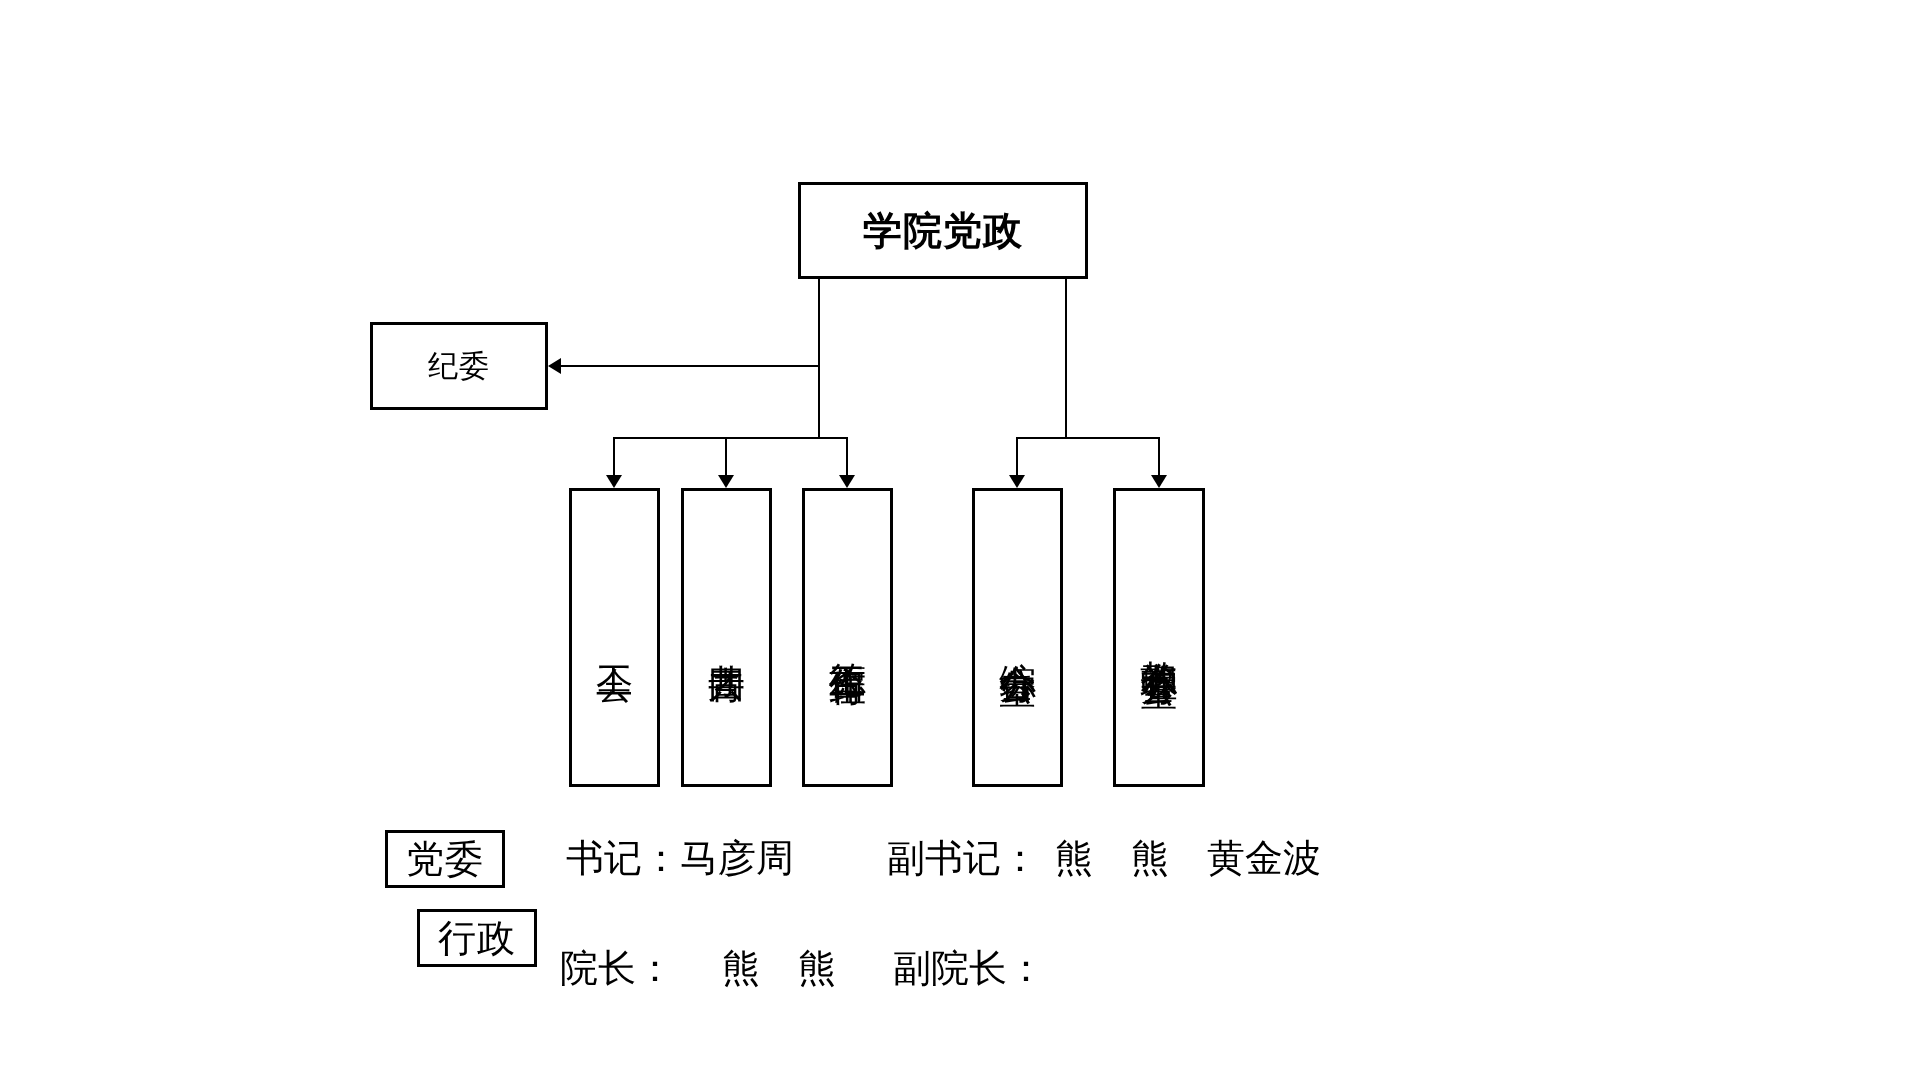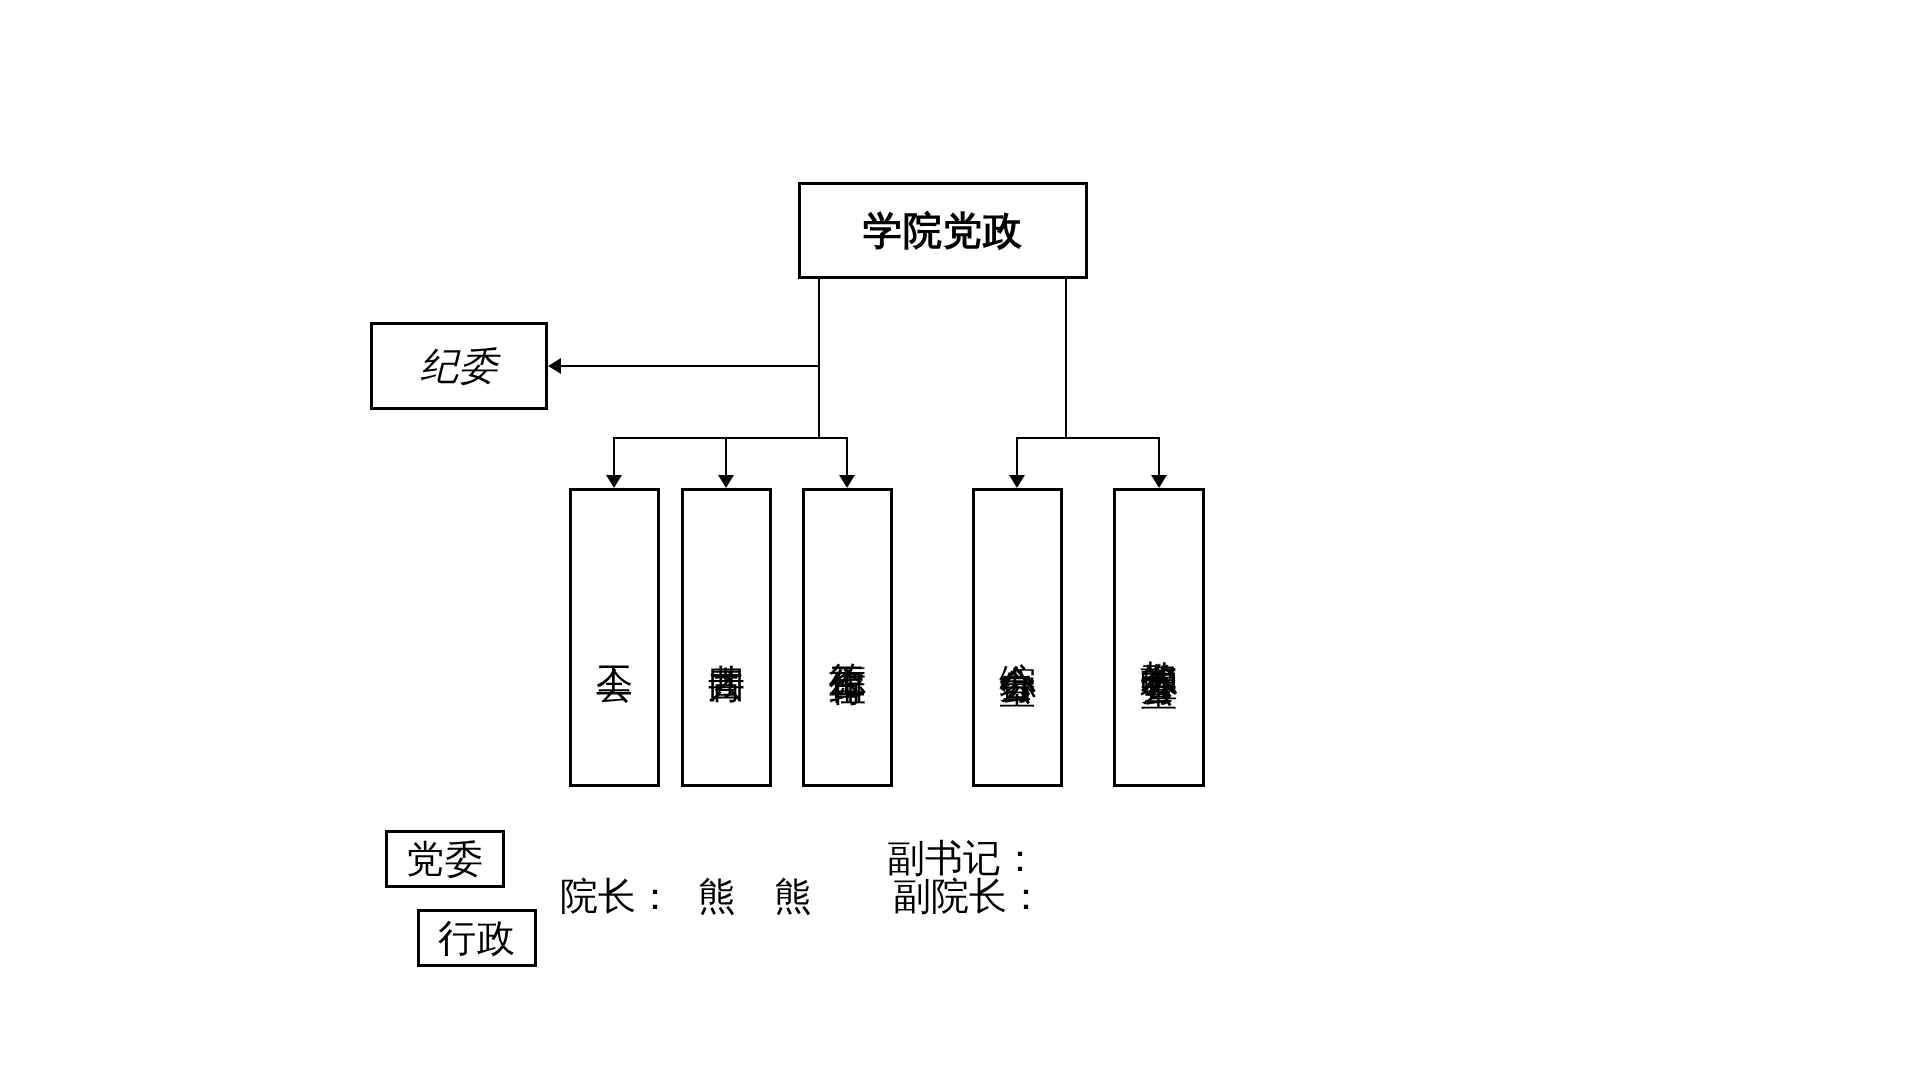--- a/index.html
+++ b/index.html
@@ -20,21 +20,21 @@
     display: flex;
     align-items: center;
     justify-content: center;
   }
   .root-box {
     left: 798px; top: 182px; width: 290px; height: 97px;
     font-size: 39px; font-weight: bold; letter-spacing: 1px;
   }
   .jiwei-box {
     left: 370px; top: 322px; width: 178px; height: 88px;
-    font-size: 38px; letter-spacing: 1px; font-style: italic;
+    font-size: 30px; letter-spacing: 1px;
   }
   .dept { top: 488px; width: 91px; height: 299px; }
   .d1 { left: 569px; }
   .d2 { left: 681px; }
   .d3 { left: 802px; }
   .d4 { left: 972px; }
   .d5 { left: 1113px; width: 92px; }
   .vtext {
     writing-mode: vertical-rl;
     text-orientation: upright;
@@ -76,21 +76,21 @@
   .t1 { top: 830px; }
   .t2 { top: 909px; margin-left: 32px; }
   .entry {
     position: absolute;
     display: flex;
     font-size: 38px;
     line-height: 40px;
     white-space: pre;
   }
   .r1 { top: 838px; }
-  .r2 { top: 876px; }
+  .r2 { top: 948px; gap: 24px; }
   .e11 { left: 566px; }
   .e12 { left: 887px; }
   .e21 { left: 560px; }
   .e22 { left: 893px; flex-direction: column; }
   .e12 .names { margin-left: 16px; }
   .e21 .names { margin-left: 24px; }
   .e22 .names { margin-left: 21px; }
 </style>
 </head>
 <body>
@@ -129,22 +129,25 @@
     <span class="vtext">德育工作组</span>
   </div>
   <div class="box dept d4">
     <span class="vtext">综合办公室</span>
   </div>
   <div class="box dept d5">
     <span class="vtext">教学管理办公室</span>
   </div>
 
   <div class="box tag-box t1">党委</div>
+  <div class="entry r1 e11">
+    <span class="role">书记：</span><span class="names">马彦周</span>
+  </div>
   <div class="entry r1 e12">
-    <span class="role">副书记：</span>
+    <span class="role">副书记：</span><span class="names">熊　熊　黄金波</span>
   </div>
 
   <div class="box tag-box t2">行政</div>
   <div class="entry r2 e21">
     <span class="role">院长：</span><span class="names">熊　熊</span>
   </div>
   <div class="entry r2 e22">
     <span class="role">副院长：</span>
   </div>
 

